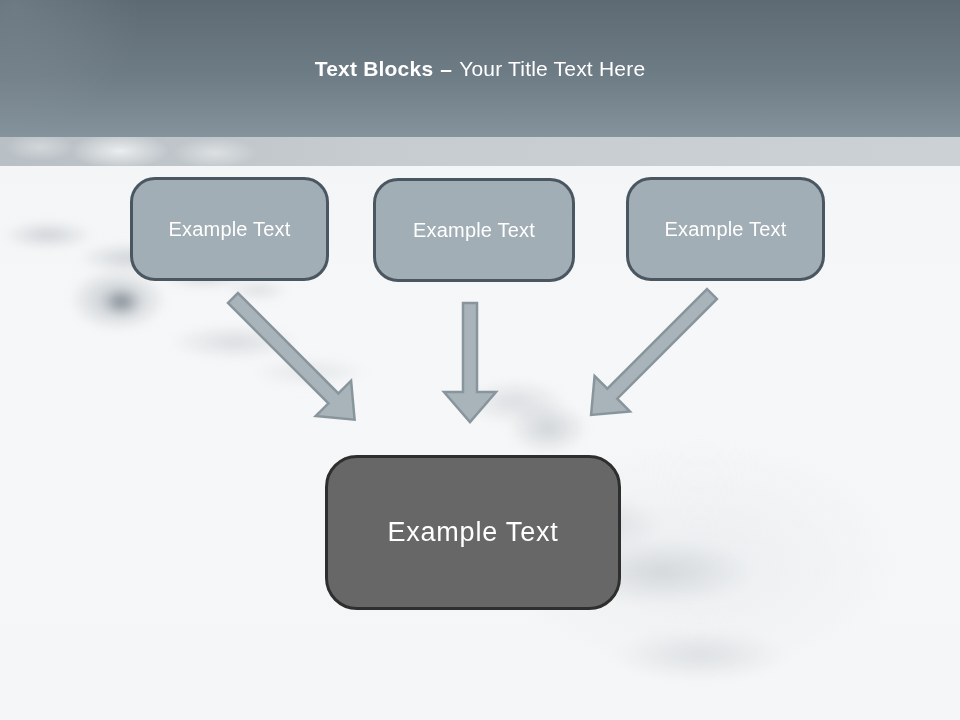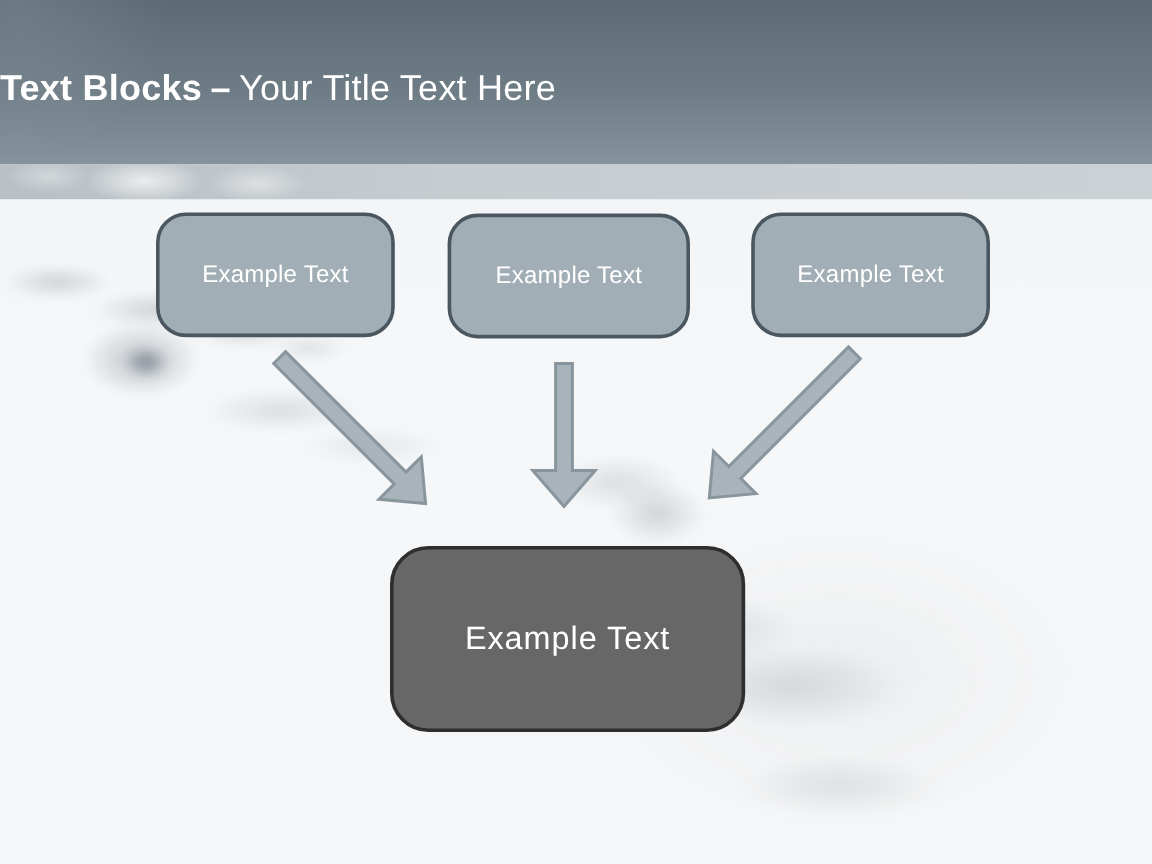--- a/index.html
+++ b/index.html
@@ -44,23 +44,23 @@
     left: 0; top: 0;
     width: 100%; height: 137px;
     background:
       radial-gradient(circle 170px at 15px 5px, rgba(255,255,255,0.10), transparent 75%),
       linear-gradient(180deg, #5d6a74 0%, #6e7c86 55%, #85939c 100%);
   }
   .title {
     position: absolute;
     top: 57px;
     width: 100%;
-    text-align: left;
+    text-align: center;
     color: #ffffff;
-    font-size: 30px;
+    font-size: 21px;
     line-height: 1.1;
     font-weight: 400;
     letter-spacing: 0.2px;
   }
   .title-bold { font-weight: 700; }
   .title-dash { font-weight: 700; margin: 0 7px; }
 
   
   .band {
     position: absolute;

